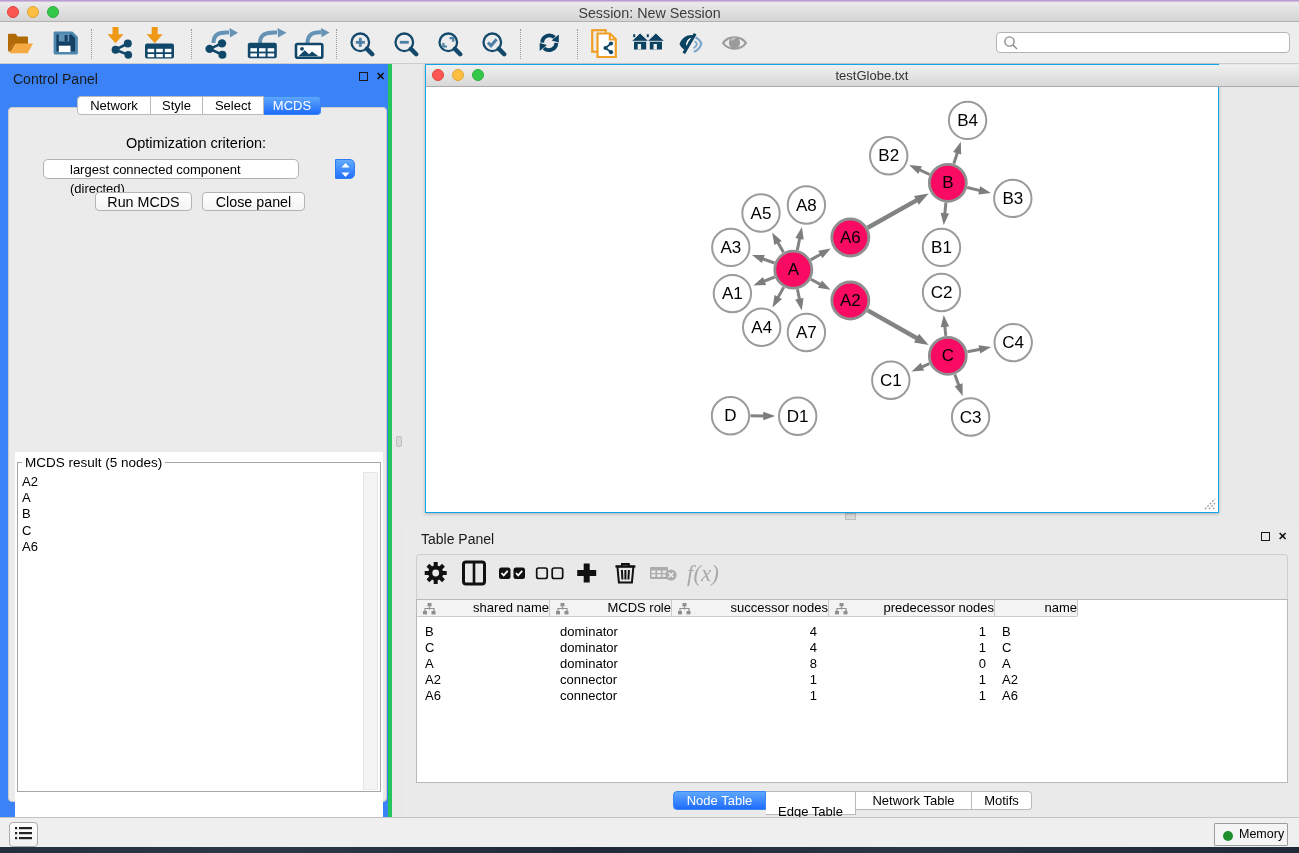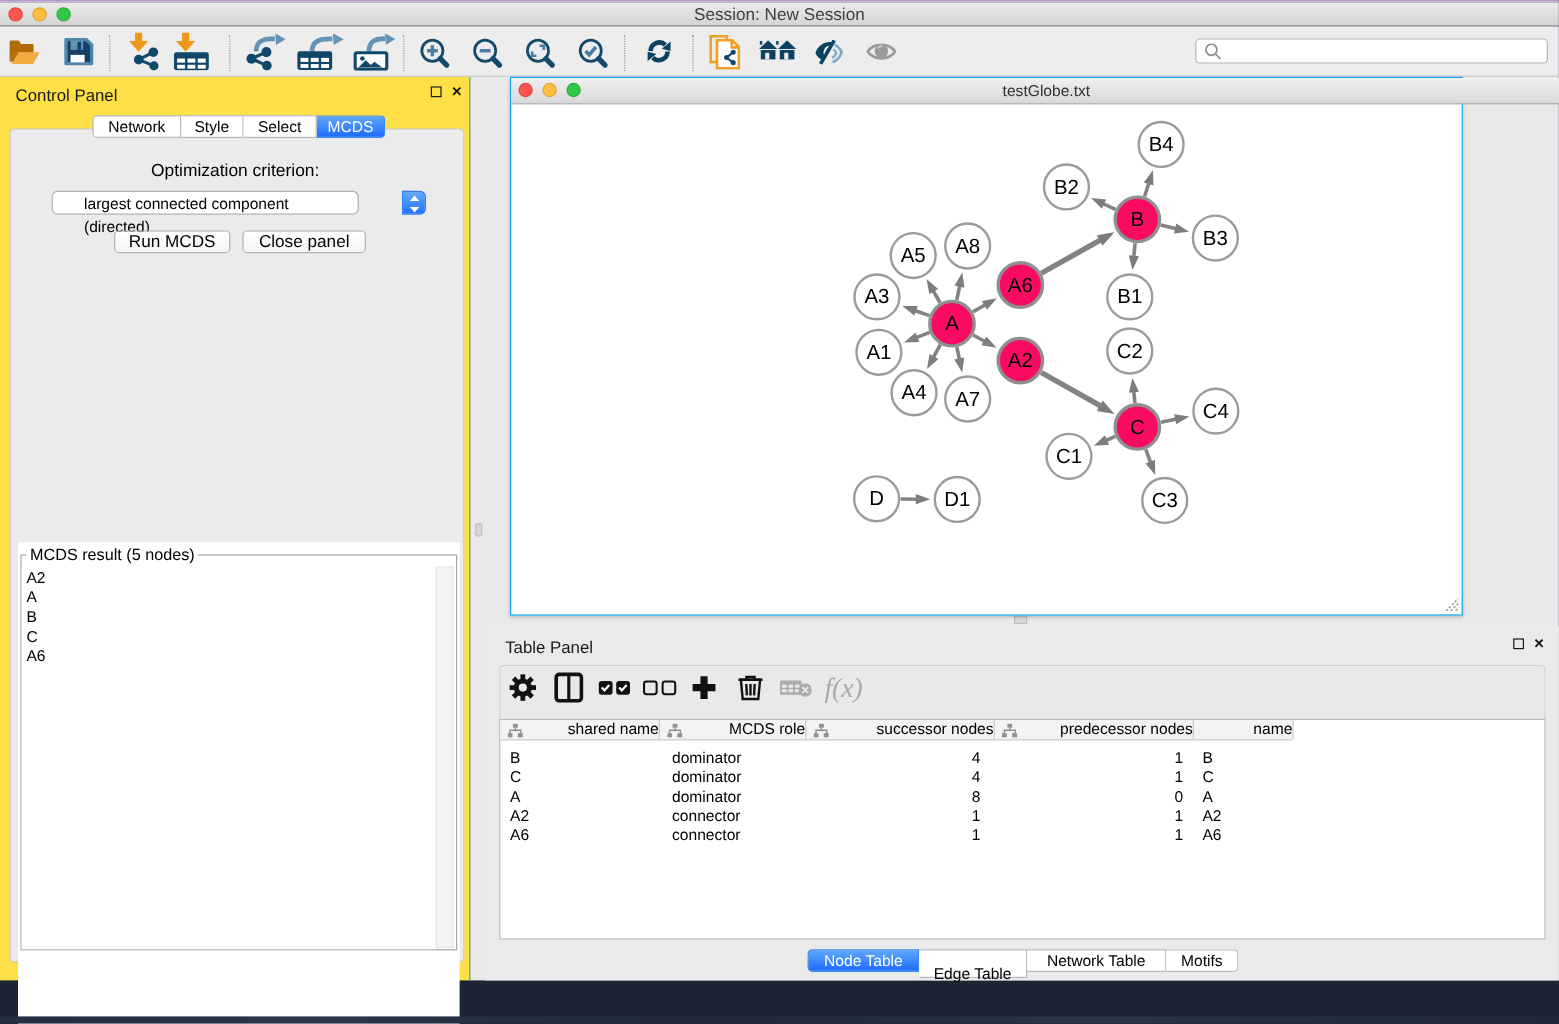--- a/index.html
+++ b/index.html
@@ -14,21 +14,21 @@
 #titlebar .t1{left:7px;background:#fc5652;border:1px solid #e2443f}
 #titlebar .t2{left:27px;background:#fdbe41;border:1px solid #e0a434}
 #titlebar .t3{left:47px;background:#34c84a;border:1px solid #2dad3f}
 #titlebar .ttl{width:100%;text-align:center;top:3px;font-size:14.3px;color:#3d3d3d}
 
 #toolbar{left:0;top:22px;width:1299px;height:42px;background:#ededed;border-bottom:1px solid #cdcdcd}
 .sep{position:absolute;top:7px;height:30px;width:0;border-left:1px dotted #9a9a9a}
 .ticon{position:absolute;top:3px}
 #searchbox{left:996px;top:10px;width:294px;height:21px;background:#fff;border:1px solid #b4b4b4;border-radius:4px}
 
-#cpanel{left:0;top:64px;width:392px;height:753px;background:#fde047;border-right:1px solid #22c55e}
+#cpanel{left:0;top:64px;width:392px;height:753px;background:#3b82f6;border-right:4px solid #22c55e}
 #cpanel .hdr{font-size:14px;color:#1a1a1a}
 .winbtns{position:absolute;font-size:11px;color:#111}
 #cpInner{left:8px;top:43px;width:379px;height:695px;border:1px solid #cccccc;border-radius:4px;background:#ebebeb}
 .tabs{position:absolute;display:flex}
 .tab{height:19px;line-height:18px;font-size:13px;color:#000;background:#fff;border:1px solid #b9b9b9;border-left:none;padding:0 12px;text-align:center}
 .tab.first{border-left:1px solid #b9b9b9;border-radius:4px 0 0 4px}
 .tab.last{border-radius:0 4px 4px 0}
 .tab.sel{background:linear-gradient(#5fa7fc,#1d6cfb);color:#fff;border-color:#3a86f5}
 #cpTabs{left:77px;top:32px}
 #optlbl{left:0;top:71px;width:392px;text-align:center;font-size:14.5px;color:#000}
@@ -454,13 +454,28 @@
 <div class="trow" style="left:499px;top:88px;width:70px;text-align:right">1</div>
 <div class="trow" style="left:585px;top:88px">A6</div>
   </div>
   <div id="btabs" class="tabs abs">
     <div class="tab first sel" style="width:93px;padding:0">Node Table</div>
     <div class="tab" style="width:90px;padding:11px">Edge Table</div>
     <div class="tab" style="width:116px;padding:0">Network Table</div>
     <div class="tab last" style="width:60px;padding:0">Motifs</div>
   </div>
 </div>
+<div id="sbar" class="abs">
+  <div id="listbtn">
+        <svg width="17" height="13" viewBox="0 0 17 13" style="position:absolute;left:5px;top:4px">
+    <g fill="#222">
+            <rect x="0" y="0" width="2.2" height="2.2"></rect>
+            <rect x="4" y="0" width="13" height="2.2"></rect>
+    <rect x="0" y="5" width="2.2" height="2.2"></rect>
+            <rect x="4" y="5" width="13" height="2.2"></rect>
+    <rect x="0" y="10" width="2.2" height="2.2"></rect>
+            <rect x="4" y="10" width="13" height="2.2"></rect>
+          </g>
+        </svg>
+  </div>
+  <div id="membtn">Memory<div id="memdot"></div></div>
+</div>
 <div id="deskBot" class="abs"></div>
 </div>
 </body></html>

